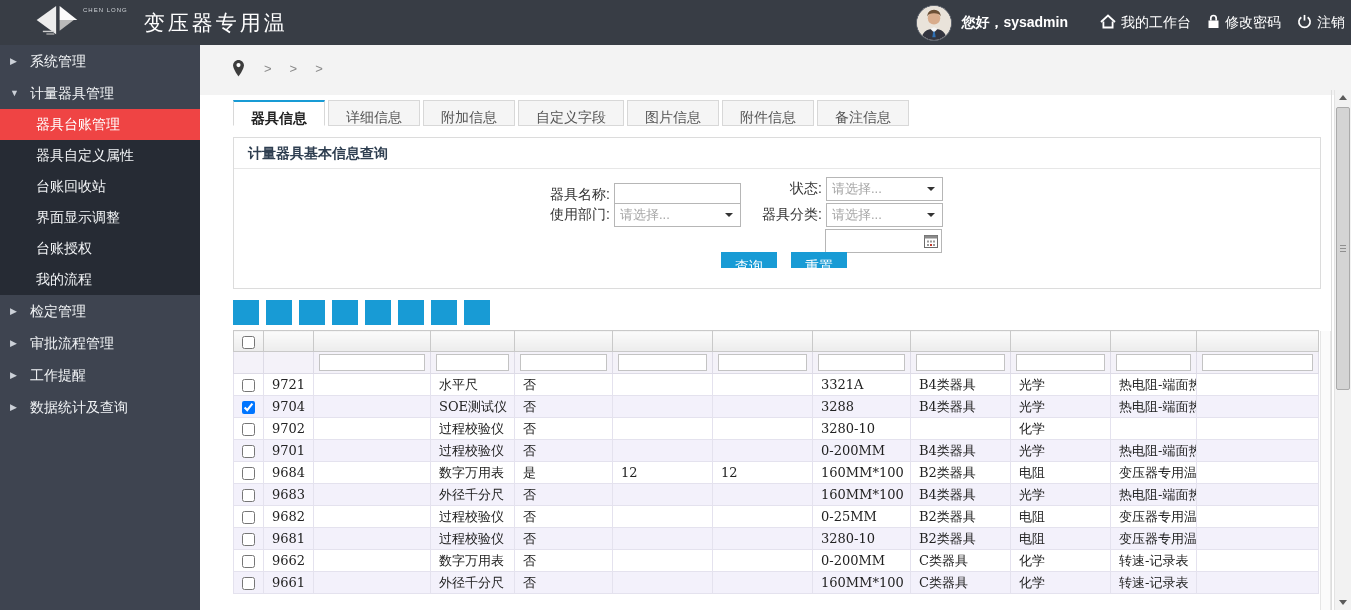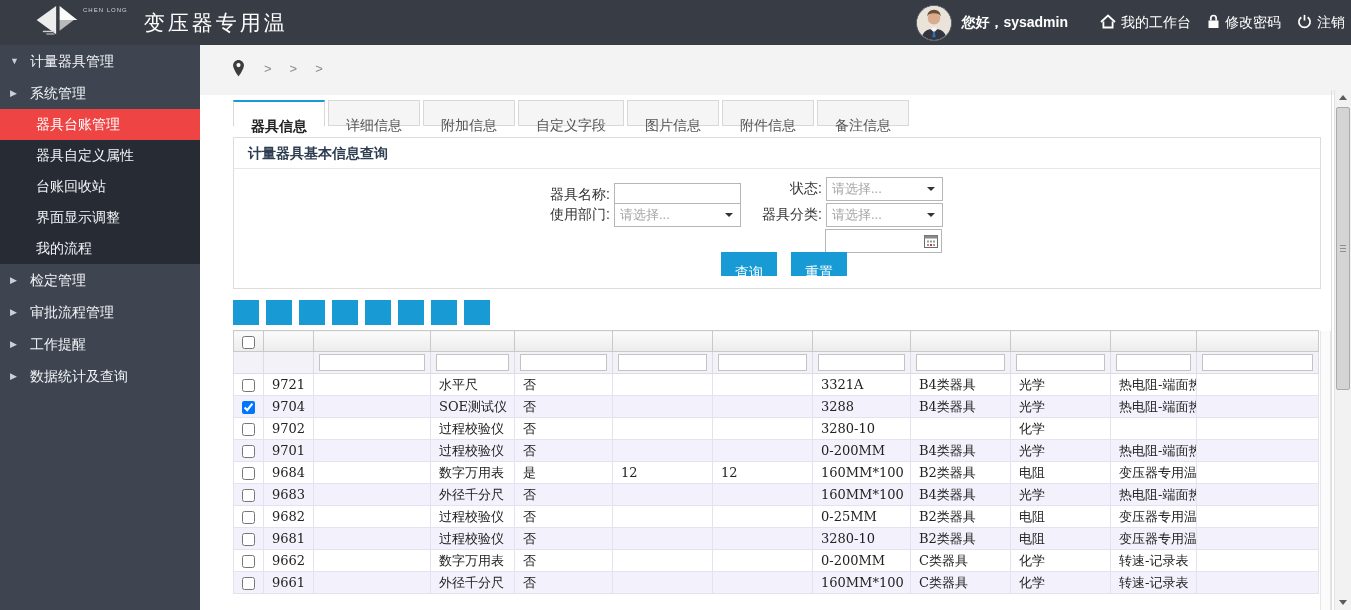--- a/index.html
+++ b/index.html
@@ -30,41 +30,41 @@
 
   
   .content { position:absolute; top:45px; left:200px; width:1151px; height:565px; background:#fff; }
   .topband { position:absolute; top:0; left:0; right:0; height:50px; background:#f3f3f3; }
   .breadcrumb { position:absolute; left:32px; top:14px; display:flex; align-items:center; font-size:14px; color:#333; }
   .breadcrumb .pin { margin-right:10px; display:flex; }
   .crumb { cursor:pointer; }
   .crumb::after { content:">"; color:#8a8a8a; margin:0 9px; font-size:13px; }
 
   .tabs { position:absolute; left:33px; top:55px; display:flex; }
-  .tab { height:26px; line-height:24px; padding:12px 17px; background:#f5f5f5; border:1px solid #d8d8d8; margin-right:3px; font-size:14px; color:#555; cursor:pointer; }
+  .tab { height:26px; line-height:24px; padding:4px 17px; background:#f5f5f5; border:1px solid #d8d8d8; margin-right:3px; font-size:14px; color:#555; cursor:pointer; }
   .tab.active { background:#fff; border-top:2px solid #189bd5; border-bottom:1px solid #fff; font-weight:bold; color:#222; }
 
   
   .panel { position:absolute; left:33px; top:92px; width:1088px; height:152px; background:#fff; border:1px solid #dcdcdc; }
   .panel-title { height:31px; line-height:31px; padding-left:14px; font-size:14px; font-weight:bold; color:#2e3e50; border-bottom:1px solid #e7e7e7; }
   .fg { position:absolute; height:25px; display:flex; align-items:center; font-size:14px; color:#333; }
   .fg label { display:inline-block; text-align:right; margin-right:4px; }
   .fg .lab-l { width:126px; }
   .fg .lab-s { width:114px; }
   .tbox { width:127px; height:24px; border:1px solid #b6b6b6; background:#fff; font-size:13px; padding:0 4px; }
   .selbox { position:relative; width:117px; height:24px; border:1px solid #b6b6b6; background:#fff; line-height:22px; padding-left:5px; font-size:13px; color:#a5a5a5; cursor:pointer; }
   .selbox .arr { position:absolute; right:7px; top:9px; width:0; height:0; border:4px solid transparent; border-top-color:#333; }
   .datebox { position:relative; width:127px; height:24px; border:1px solid #b6b6b6; background:#fff; }
   .datebox .cal { position:absolute; right:3px; top:4px; cursor:pointer; }
   .fg .to { margin:0 0 0 14px; }
   .row1 { top:44px; left:250px; } .row1b { top:38px; left:474px; }
   .row2 { top:64px; left:250px; } .row2b { top:64px; left:474px; }
   .row3 { top:90px; left:250px; } .row3b { top:90px; left:477px; }
   .panel-btns { position:absolute; left:487px; top:114px; display:flex; gap:14px; }
-  .btn-blue { background:#189bd5; color:#fff; border:none; height:16px; padding:12px 14px; font-size:14px; font-family:"Liberation Sans",sans-serif; cursor:pointer; }
+  .btn-blue { background:#189bd5; color:#fff; border:none; height:16px; padding:6px 14px; font-size:14px; font-family:"Liberation Sans",sans-serif; cursor:pointer; }
 
   
   .toolbar { position:absolute; left:33px; top:255px; display:flex; gap:7px; }
   .toolbar .btn-blue { height:25px; padding:0 13px; }
 
   
   .grid { position:absolute; left:33px; top:285px; width:1085px; }
   table { border-collapse:collapse; table-layout:fixed; width:1085px; font-family:"DejaVu Serif",serif; font-size:13px;padding-left:48px; }
   thead th.colh { background:linear-gradient(#fbfbfb,#ececec); border:1px solid #c9c9c9; height:21px; font-weight:bold; color:#1a1a1a; text-align:center; overflow:hidden; white-space:nowrap; }
   thead tr.filter th { background:#f4f2f9; border:1px solid #dddbe6; height:22px; text-align:center; }
@@ -146,43 +146,47 @@
               <line x1="8" y1="1" x2="8" y2="7" stroke="#fff" stroke-width="1.8"></line>
             </svg>
         </span>
         <span>注销</span>
       </span>
     </div>
   </div>
 
   <div class="sidebar">
 
-  <div class="side-item top caret-down">
+  <div class="side-item top caret-right">
+        <span class="caret"></span>
+        <span class="lbl">系统管理</span>
+      </div>
+      <div class="side-item top caret-down">
         <span class="caret"></span>
         <span class="lbl">计量器具管理</span>
       </div>
-      <div class="side-item top caret-right">
-        <span class="caret"></span>
-        <span class="lbl">系统管理</span>
-      </div>
       <div class="side-item active sub">
         <span class="caret"></span>
         <span class="lbl">器具台账管理</span>
       </div>
       <div class="side-item sub">
         <span class="caret"></span>
         <span class="lbl">器具自定义属性</span>
       </div>
       <div class="side-item sub">
         <span class="caret"></span>
         <span class="lbl">台账回收站</span>
       </div>
       <div class="side-item sub">
         <span class="caret"></span>
         <span class="lbl">界面显示调整</span>
+      </div>
+      <div class="side-item sub">
+        <span class="caret"></span>
+        <span class="lbl">台账授权</span>
       </div>
       <div class="side-item sub">
         <span class="caret"></span>
         <span class="lbl">我的流程</span>
       </div>
       <div class="side-item top caret-right">
         <span class="caret"></span>
         <span class="lbl">检定管理</span>
       </div>
       <div class="side-item top caret-right">

